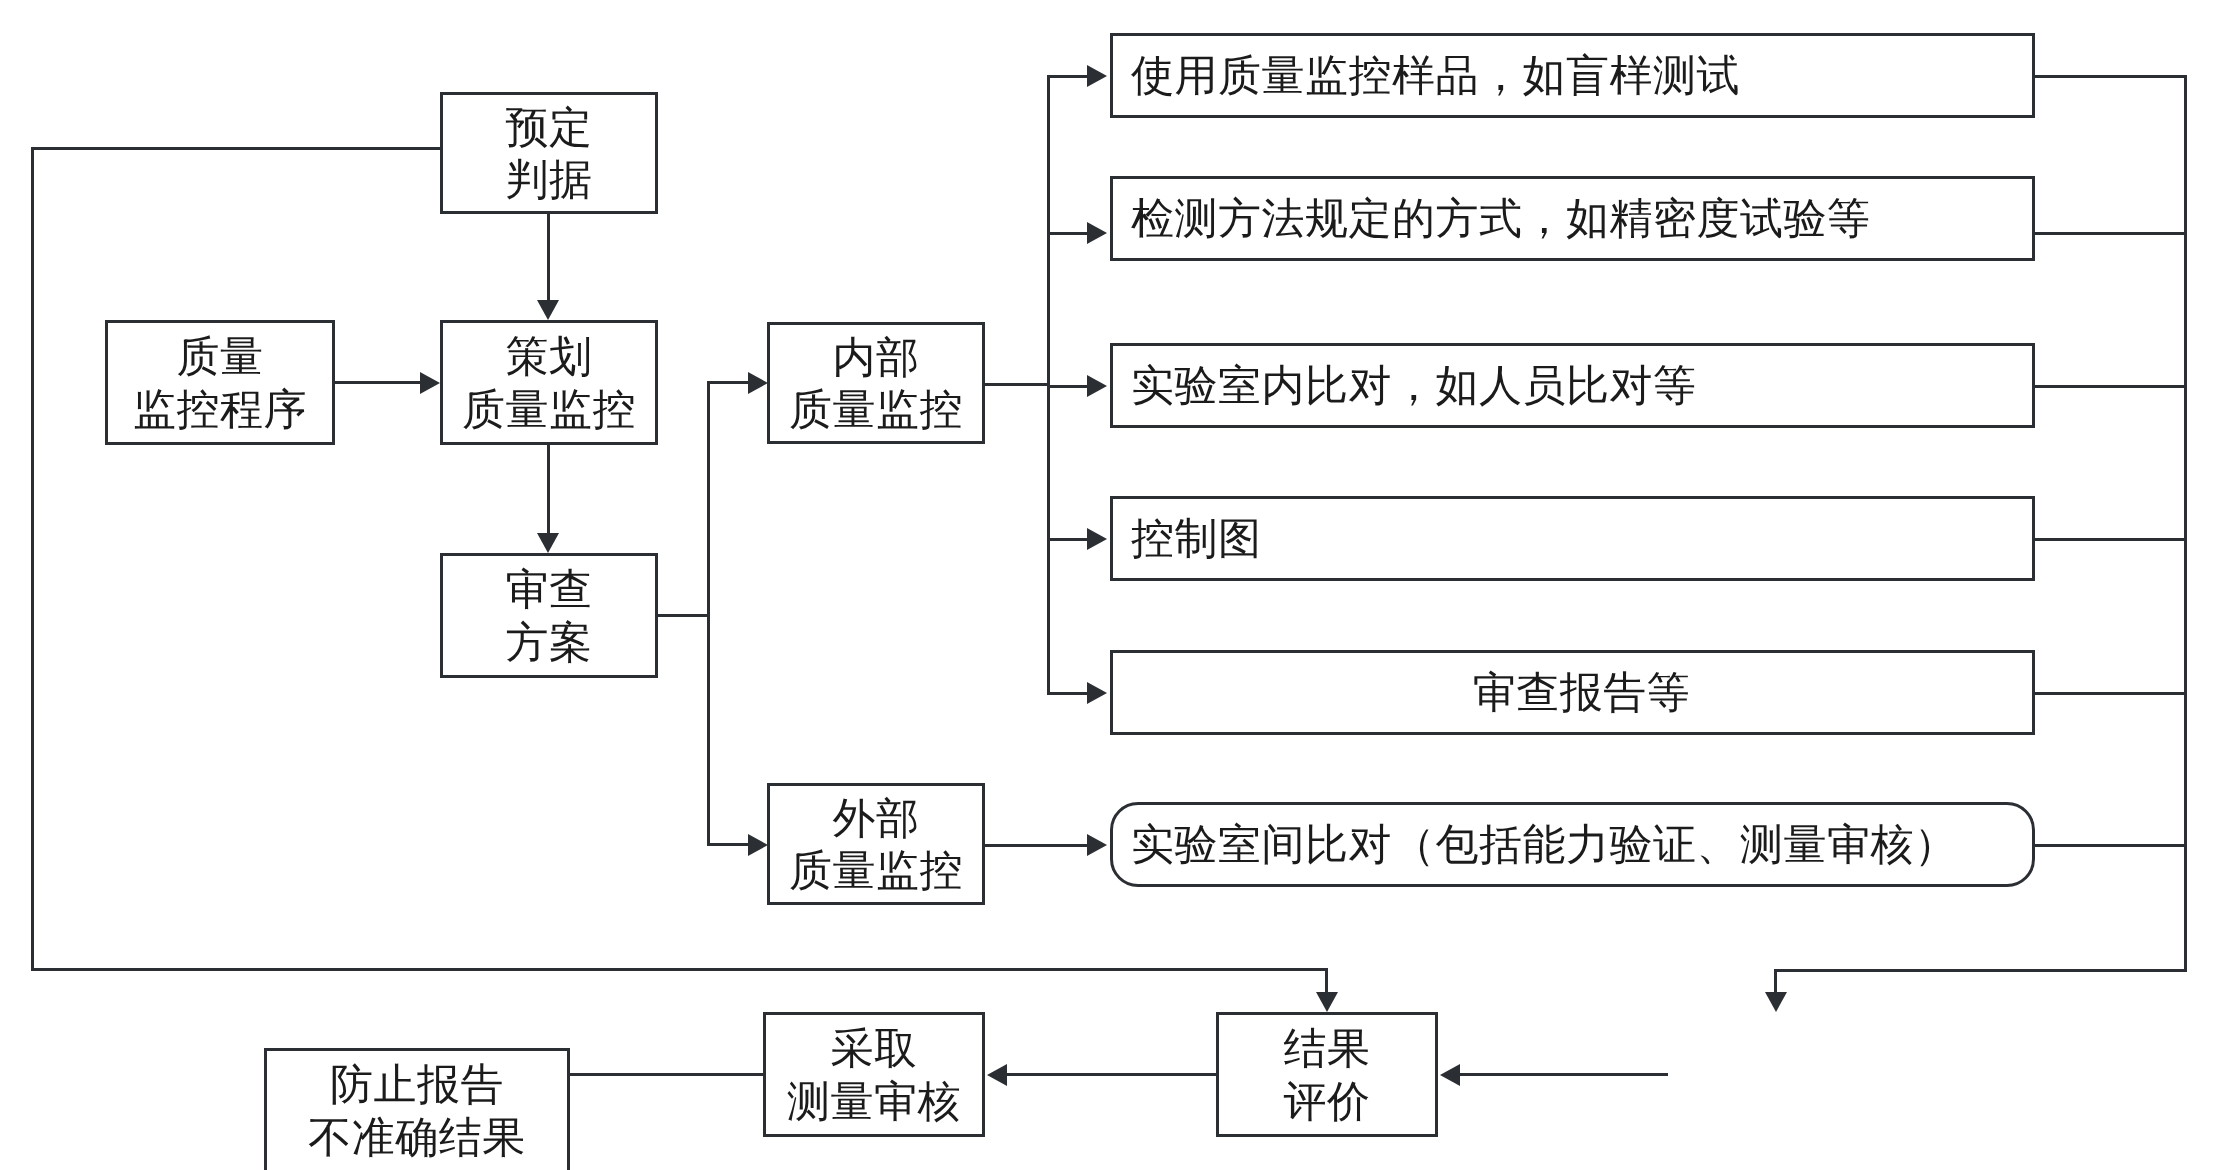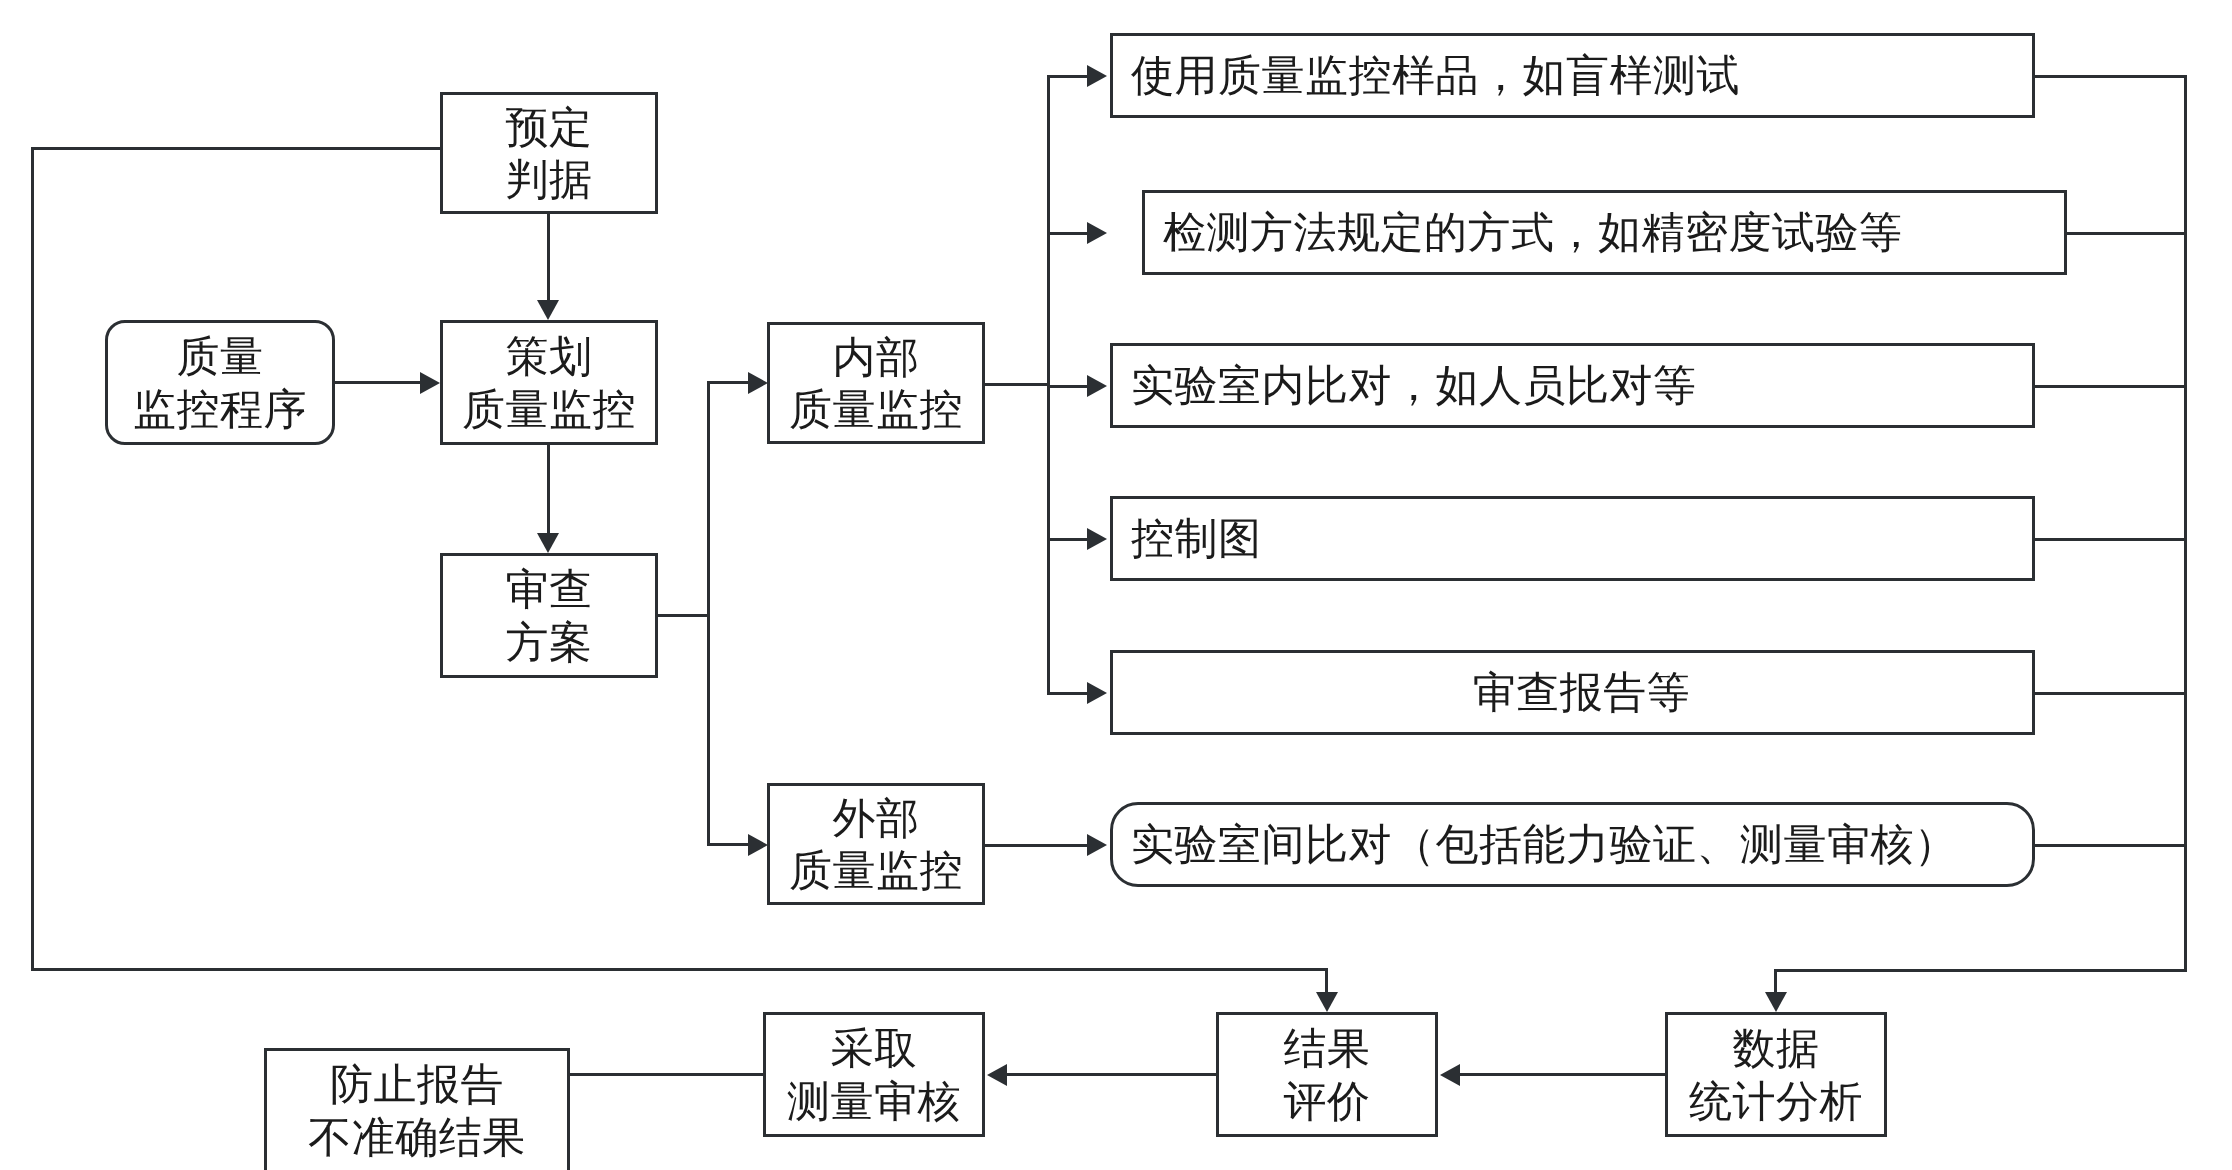--- a/index.html
+++ b/index.html
@@ -83,21 +83,21 @@
 </head>
 <body>
 
 <div id="canvas">
 
   <div class="node center-2line" style="left:440px; top:92px; width:218px; height:122px;">
     <span class="txt">预定
 判据</span>
   </div>
 
-  <div class="node center-2line" style="left:105px; top:320px; width:230px; height:125px;border-radius:20px;">
+  <div class="node center-2line" style="left:105px; top:320px; width:230px; height:125px;">
     <span class="txt">质量
 监控程序</span>
   </div>
 
   <div class="node center-2line" style="left:440px; top:320px; width:218px; height:125px;">
     <span class="txt">策划
 质量监控</span>
   </div>
 
   <div class="node center-2line" style="left:440px; top:553px; width:218px; height:125px;">
@@ -112,44 +112,40 @@
 
   <div class="node center-2line" style="left:767px; top:783px; width:218px; height:122px;">
     <span class="txt">外部
 质量监控</span>
   </div>
 
   <div class="node detail" style="left:1110px; top:33px; width:925px; height:85px;">
     <span class="txt">使用质量监控样品，如盲样测试</span>
   </div>
 
-  <div class="node detail" style="left:1110px; top:190px; width:925px; height:85px;margin-left:32px;">
+  <div class="node detail" style="left:1110px; top:176px; width:925px; height:85px;">
     <span class="txt">检测方法规定的方式，如精密度试验等</span>
   </div>
 
   <div class="node detail" style="left:1110px; top:343px; width:925px; height:85px;">
     <span class="txt">实验室内比对，如人员比对等</span>
   </div>
 
   <div class="node detail" style="left:1110px; top:496px; width:925px; height:85px;">
     <span class="txt">控制图</span>
   </div>
 
   <div class="node detail" style="left:1110px; top:650px; width:925px; height:85px;justify-content:center;">
     <span class="txt">审查报告等</span>
   </div>
 
   <div class="node detail" style="left:1110px; top:802px; width:925px; height:85px;border-radius:28px;">
     <span class="txt">实验室间比对（包括能力验证、测量审核）</span>
   </div>
 
-  <div class="node bottom" style="left:1665px; top:1012px; width:222px; height:125px;">
-    <span class="txt">数据
-统计分析</span>
-  </div>
 
   <div class="node bottom" style="left:1216px; top:1012px; width:222px; height:125px;">
     <span class="txt">结果
 评价</span>
   </div>
 
   <div class="node bottom" style="left:763px; top:1012px; width:222px; height:125px;">
     <span class="txt">采取
 测量审核</span>
   </div>

